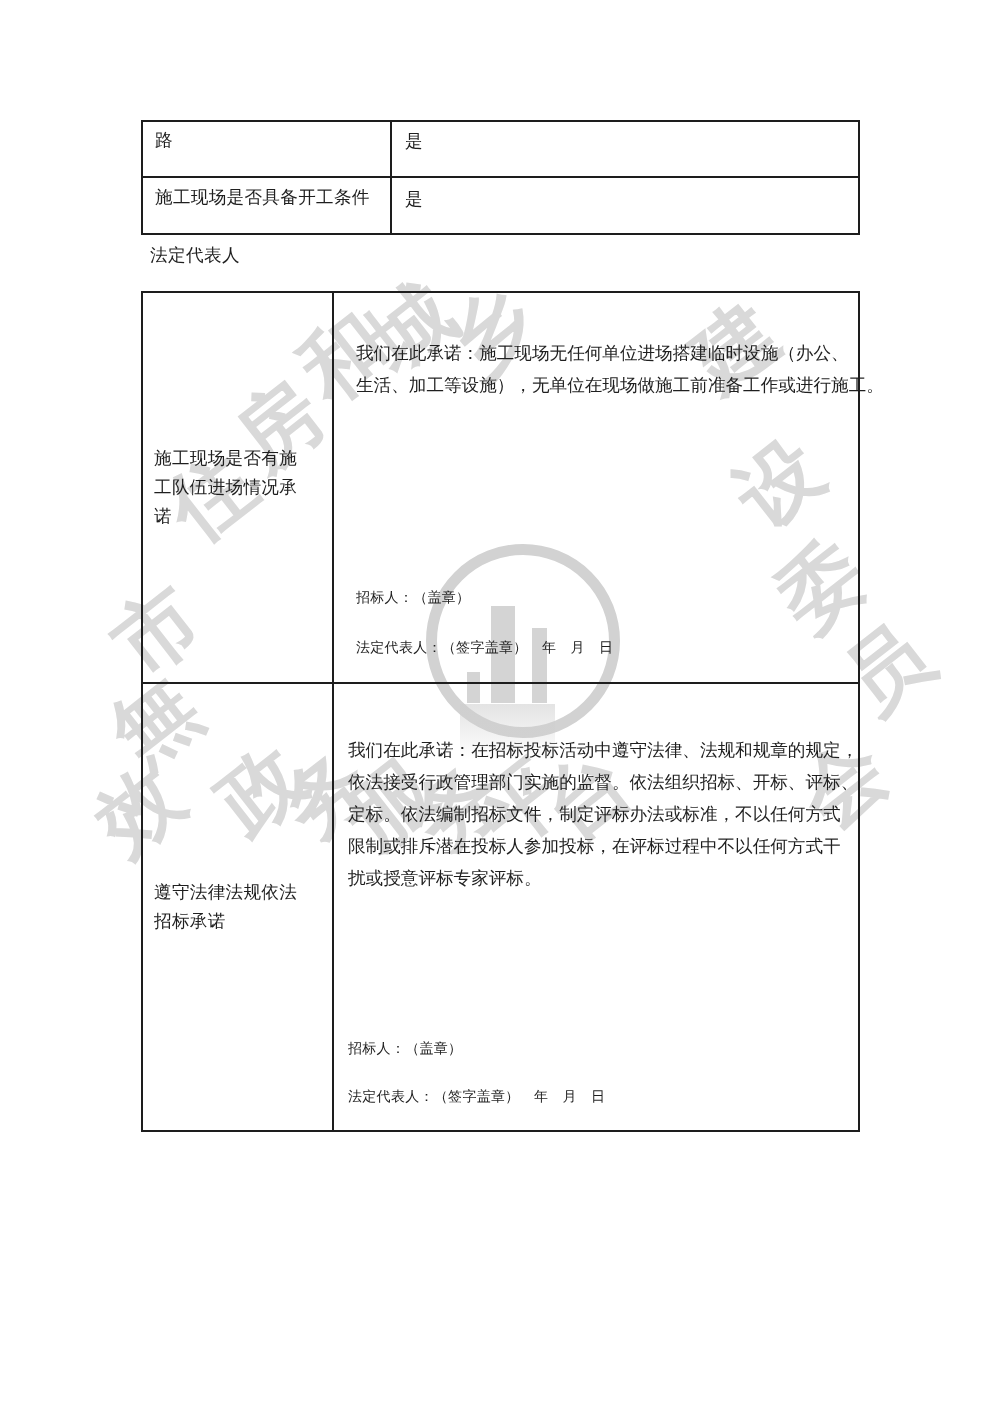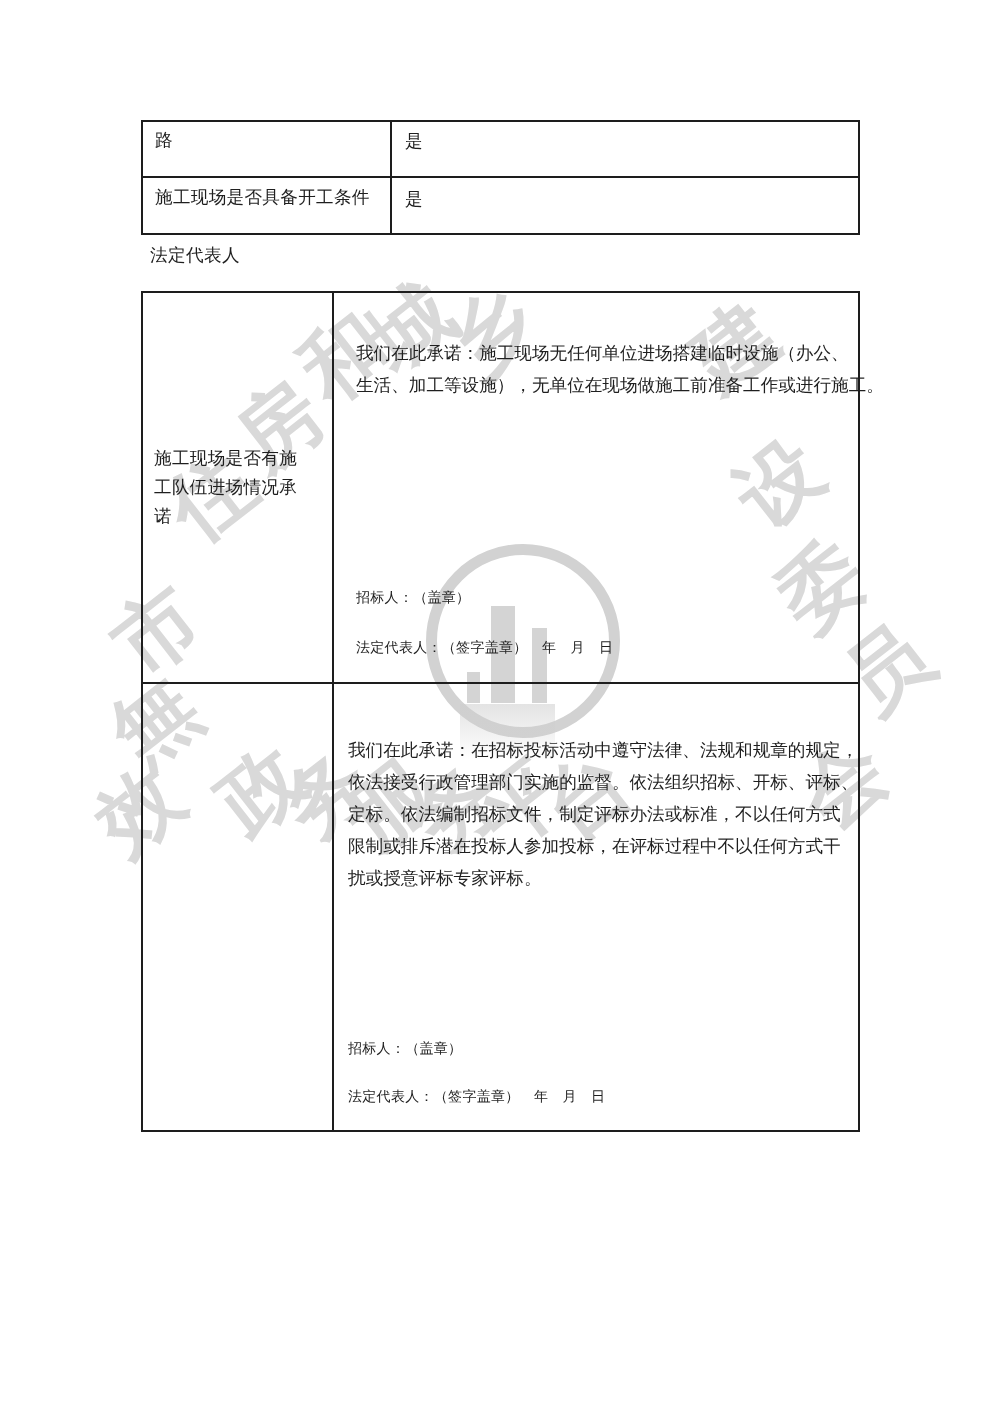--- a/index.html
+++ b/index.html
@@ -97,18 +97,21 @@
 
   <div class="label-cell label-cell-1">
     <div class="label-text">施工现场是否有施工队伍进场情况承诺</div>
   </div>
   <div class="value-cell value-cell-1">
     <div class="body-text" style="top:44px;">我们在此承诺：施工现场无任何单位进场搭建临时设施（办公、<br>生活、加工等设施），无单位在现场做施工前准备工作或进行施工。</div>
     <div class="sig-line" style="top:296px;">招标人：（盖章）</div>
     <div class="sig-line" style="top:346px;">法定代表人：（签字盖章）　年　月　日</div>
   </div>
 
+  <div class="label-cell label-cell-2">
+    <div class="label-text">遵守法律法规依法招标承诺</div>
+  </div>
   <div class="value-cell value-cell-2">
     <div class="body-text" style="top:50px;">我们在此承诺：在招标投标活动中遵守法律、法规和规章的规定，<br>依法接受行政管理部门实施的监督。依法组织招标、开标、评标、<br>定标。依法编制招标文件，制定评标办法或标准，不以任何方式<br>限制或排斥潜在投标人参加投标，在评标过程中不以任何方式干<br>扰或授意评标专家评标。</div>
     <div class="sig-line" style="top:356px;">招标人：（盖章）</div>
     <div class="sig-line" style="top:404px;">法定代表人：（签字盖章）　年　月　日</div>
   </div>
 </div>
 
 </body></html>

